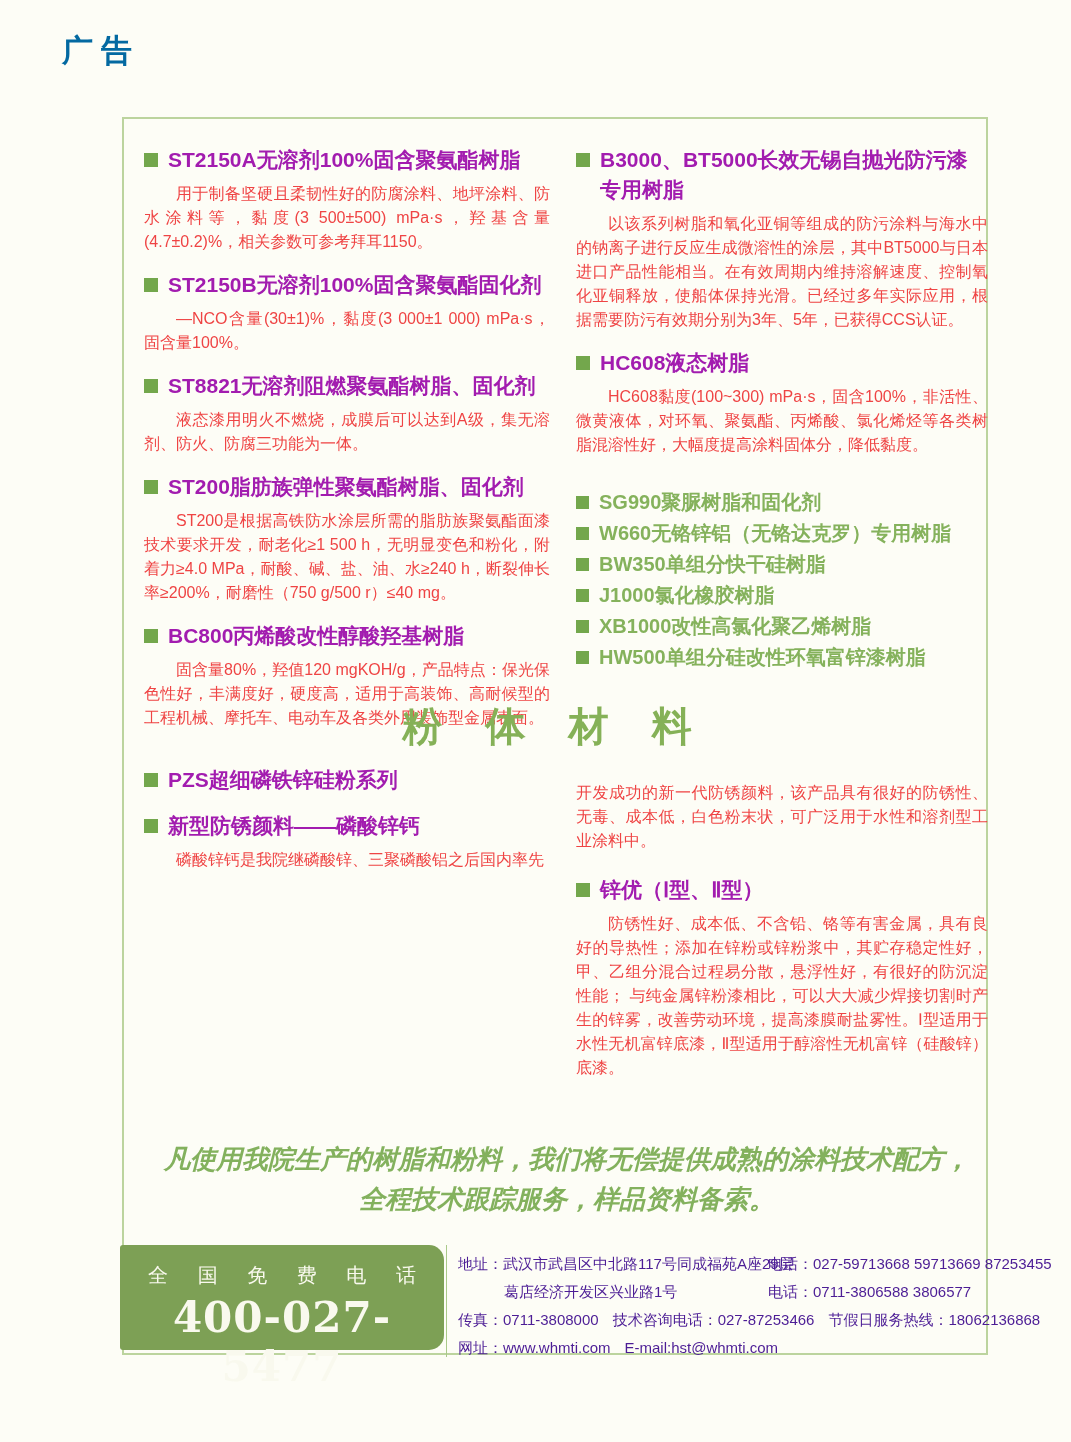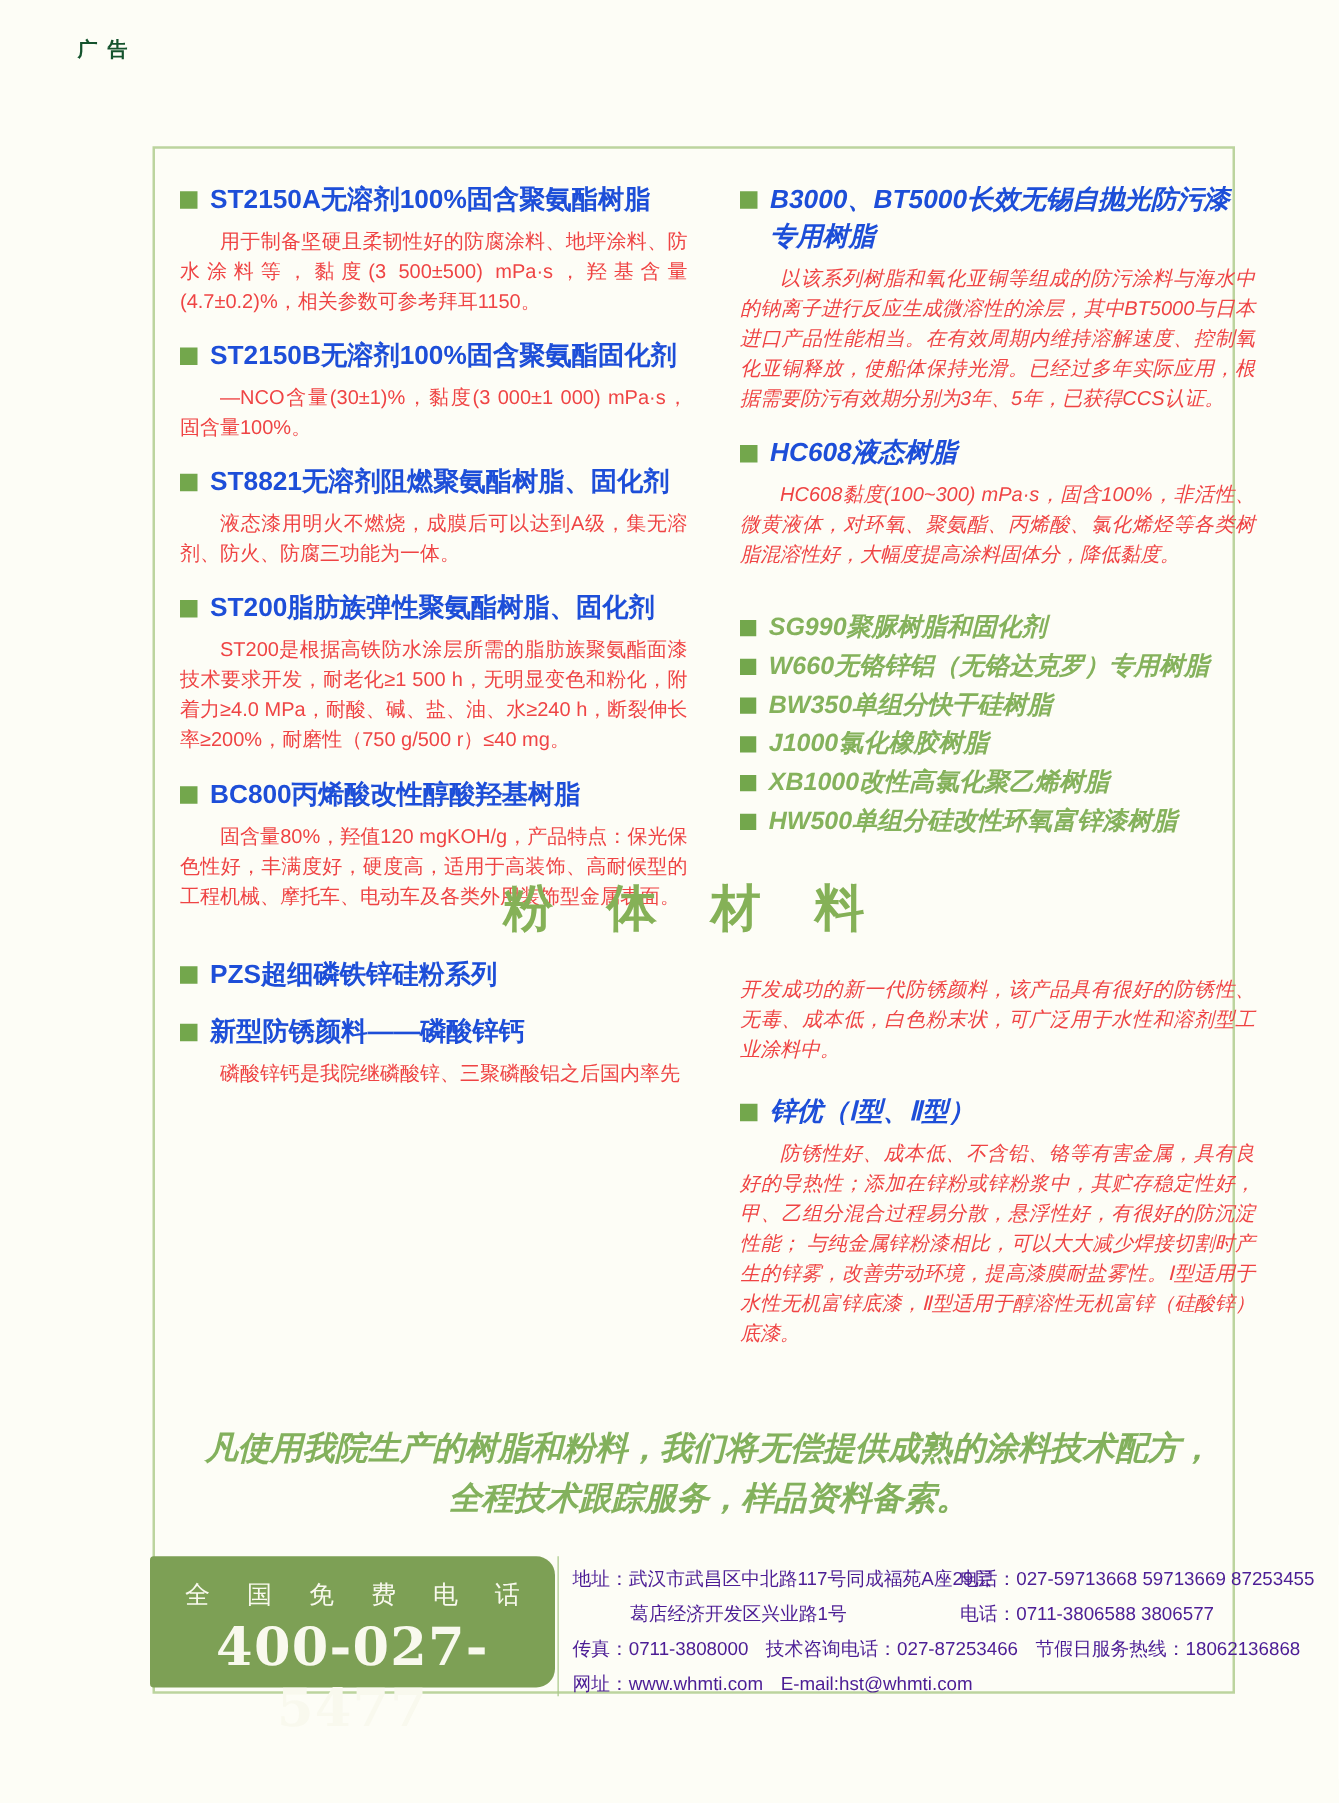--- a/index.html
+++ b/index.html
@@ -4,39 +4,39 @@
 <style>
   * { margin:0; padding:0; box-sizing:border-box; }
   html,body { background:#ffffff; }
   body { font-family:"Liberation Sans", sans-serif; }
   .page {
     position:relative; width:1071px; height:1442px;
     background:#fdfdf6; overflow:hidden;
   }
   .ad-label {
     position:absolute; left:62px; top:30px;
-    font-size:16px; font-weight:bold; letter-spacing:8px;
-    color:#14532d;
+    font-size:31px; font-weight:bold; letter-spacing:8px;
+    color:#0369a1;
   }
   .outer-box {
     position:absolute; left:122px; top:117px;
     width:866px; height:1238px;
     border:2px solid #bcd49e;
   }
   
   .col { position:absolute; width:406px; }
   .col-left  { left:20px; }
-  .col-right { left:468px; width:412px;font-style:italic; }
+  .col-right { left:452px; width:412px; }
   .resin-left  { top:26px; }
   .resin-right { top:26px; }
 
   .sec { margin-bottom:16px; }
   .sec-title {
     display:flex; align-items:flex-start;
-    color:#1d4ed8; font-weight:bold; font-size:21px; line-height:30px;
+    color:#a21caf; font-weight:bold; font-size:21px; line-height:30px;
   }
   .sq {
     flex:0 0 auto; width:14px; height:14px; background:#73a74c;
     margin:8px 10px 0 0;
   }
   .sec-body {
     margin-top:7px;
     font-size:16px; line-height:24px; color:#ef4444;
     text-align:justify; text-indent:2em;
   }

